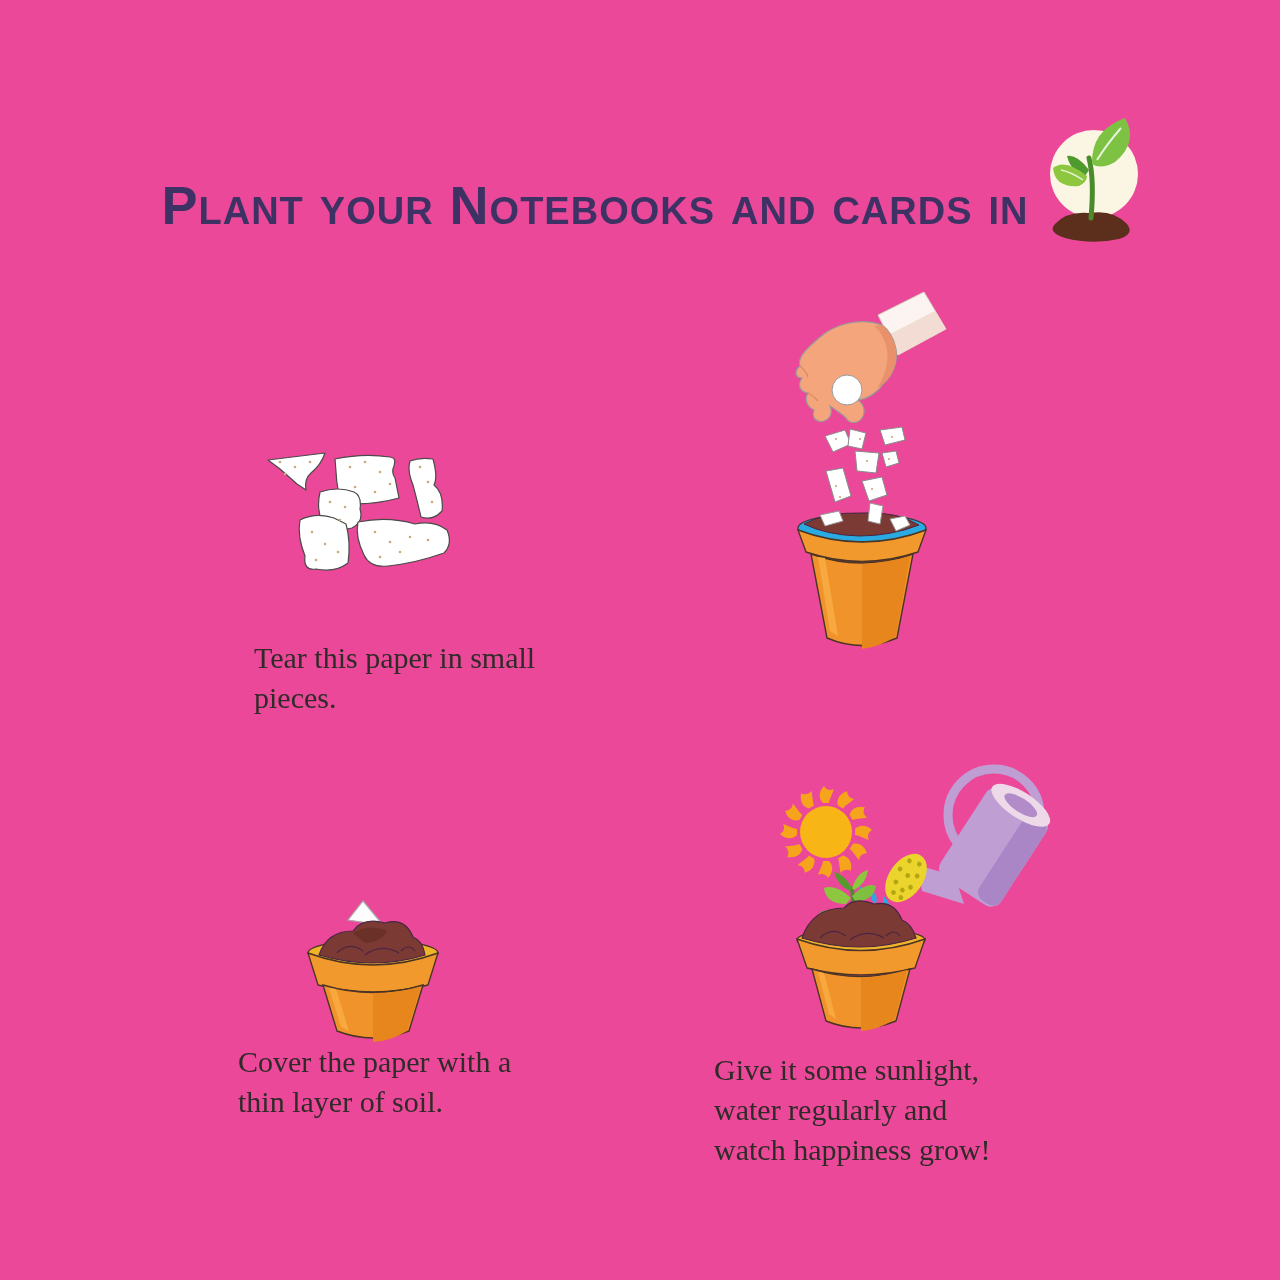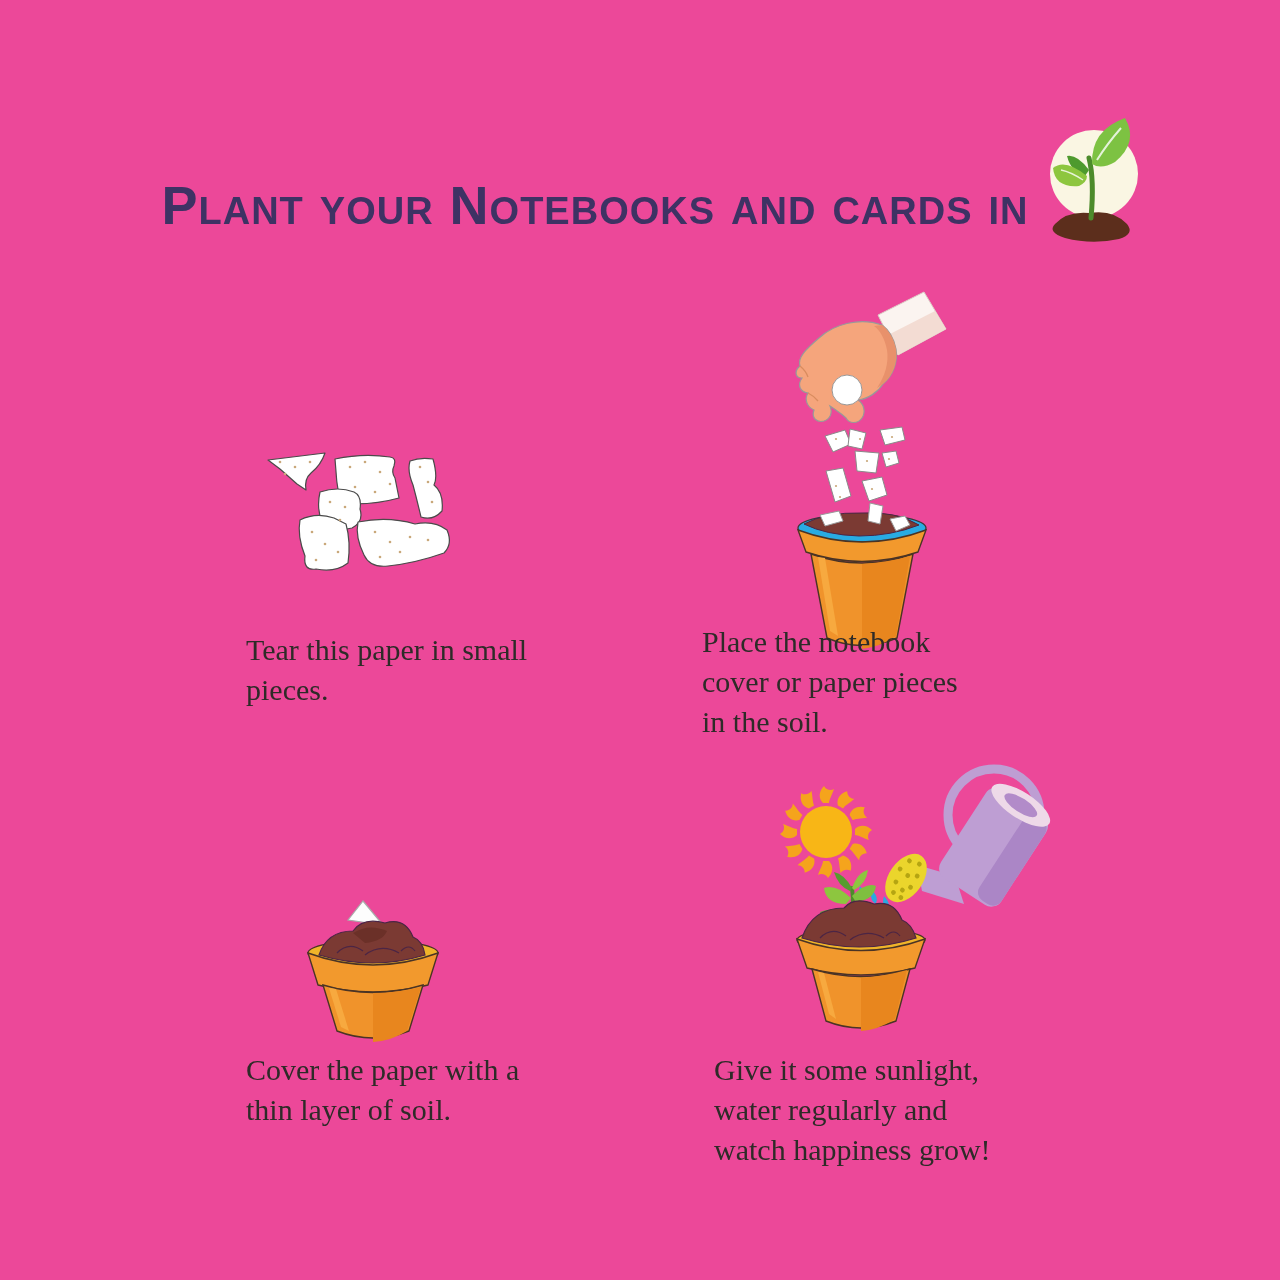--- a/index.html
+++ b/index.html
@@ -237,24 +237,21 @@
           <path d="M136,178 Q144,170 150,178"></path>
         </g>
         <path d="M47,181 Q111,204 175,181 L165,210 Q111,224 57,210 Z" fill="#F2992D" stroke="#4A3425" stroke-width="1.4"></path>
         <path d="M62,211 L76,263 Q111,277 146,263 L160,211 Q111,226 62,211 Z" fill="#F0932B" stroke="#4A3425" stroke-width="1.4"></path>
         <path d="M111,220 Q135,218 157,212 L145,261 Q128,272 111,273 Z" fill="#E8861E"></path>
         <path d="M68,214 L79,256 L86,261 L74,215 Z" fill="#F7A93F"></path>
       </g>
     </svg>
   </div>
 
-  <p class="caption" style="left:238px;top:622px;margin:8px">Tear this paper in small
+  <p class="caption" style="left:238px;top:622px;margin:16px">Tear this paper in small
 pieces.</p>
-  <p class="caption" style="left:702px;top:622px;margin:0">Place the notebook
-cover or paper pieces
-in the soil.</p>
-  <p class="caption" style="left:238px;top:1042px;margin:8px">Cover the paper with a
+  <p class="caption" style="left:238px;top:1042px;margin:0">Cover the paper with a
 thin layer of soil.</p>
   <p class="caption" style="left:702px;top:1038px;margin:12px">Give it some sunlight,
 water regularly and
 watch happiness grow!</p>
 
 </div>
 
 </body></html>

